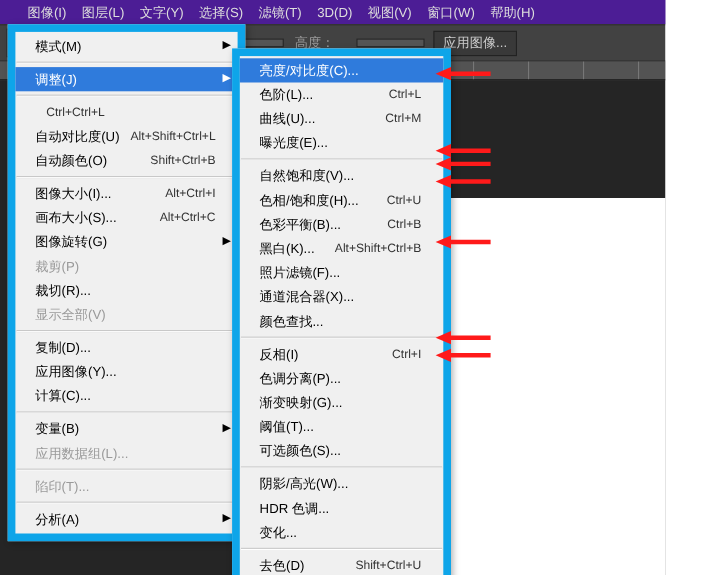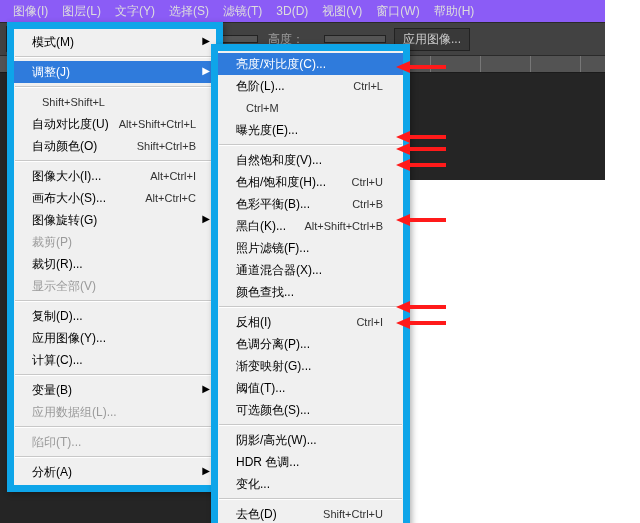--- a/index.html
+++ b/index.html
@@ -1,17 +1,17 @@
 <!DOCTYPE html>
 <html><head>
 <meta charset="utf-8">
 <style>
   html,body{margin:0;padding:0;width:640px;height:523px;background:#fff;font-family:"Microsoft YaHei",SimSun,sans-serif;font-size:12px;color:#ccc;overflow:hidden}
   .app{position:relative;width:640px;height:523px;background:#fff}
-  .menubar{position:absolute;left:0;top:0;width:605px;height:22px;background:#8b5cf6;display:flex;align-items:center;padding-left:6px}
+  .menubar{position:absolute;left:0;top:0;width:605px;height:22px;background:#4c1d95;display:flex;align-items:center;padding-left:18px}
   .menubar-item{padding:2px 7px;color:#ddd;cursor:default}
   .optbar{position:absolute;left:0;top:22px;width:605px;height:32px;background:#424242;border-top:1px solid #2a2a2a;border-bottom:1px solid #2a2a2a;display:flex;align-items:center;color:#bbb}
   .optbar .swatch{width:30px;height:24px;margin:0 6px;border:1px solid #222;background:linear-gradient(45deg,#aaa 25%,#ccc 25%,#ccc 50%,#aaa 50%,#aaa 75%,#ccc 75%);background-size:8px 8px}
   .optbar .lbl{margin-left:10px;margin-right:16px;color:#9a9a9a}
   .optbar .dd{height:20px;background:#393939;border:1px solid #222;padding:0 16px 0 6px;line-height:20px;color:#ddd;position:relative}
   .optbar .dd::after{content:"▾";position:absolute;right:3px;top:0;font-size:9px;color:#aaa}
   .optbar .slider{width:60px;height:6px;background:#555;border:1px solid #222;margin-left:4px}
   .optbar .btn{margin-left:8px;padding:2px 8px;background:#393939;border:1px solid #222;color:#ccc}
   .dark-body{position:absolute;left:0;top:56px;width:605px;height:467px;background:#252525}
   .ruler-h{position:absolute;left:0;top:56px;width:605px;height:16px;background:#535353;border-bottom:1px solid #1b1b1b}
@@ -76,21 +76,21 @@
         <span class="txt">模式(M)</span>
         <span class="sub-arrow">▶</span>
       </div>
   <div class="sep"></div>
   <div class="mi hl">
         <span class="txt">调整(J)</span>
         <span class="sub-arrow">▶</span>
       </div>
   <div class="sep"></div>
   <div class="mi">
-        <span class="sc">Shift+Shift+L</span>
+        <span class="sc">Ctrl+Ctrl+L</span>
       </div>
   <div class="mi">
         <span class="txt">自动对比度(U)</span>
         <span class="sc">Alt+Shift+Ctrl+L</span>
       </div>
   <div class="mi">
         <span class="txt">自动颜色(O)</span>
         <span class="sc">Shift+Ctrl+B</span>
       </div>
   <div class="sep"></div>
@@ -146,20 +146,21 @@
 
 <div class="menu sub">
   <div class="mi hl">
         <span class="txt">亮度/对比度(C)...</span>
       </div>
   <div class="mi">
         <span class="txt">色阶(L)...</span>
         <span class="sc">Ctrl+L</span>
       </div>
   <div class="mi">
+        <span class="txt">曲线(U)...</span>
         <span class="sc">Ctrl+M</span>
       </div>
   <div class="mi">
         <span class="txt">曝光度(E)...</span>
       </div>
   <div class="sep"></div>
   <div class="mi">
         <span class="txt">自然饱和度(V)...</span>
       </div>
   <div class="mi">

